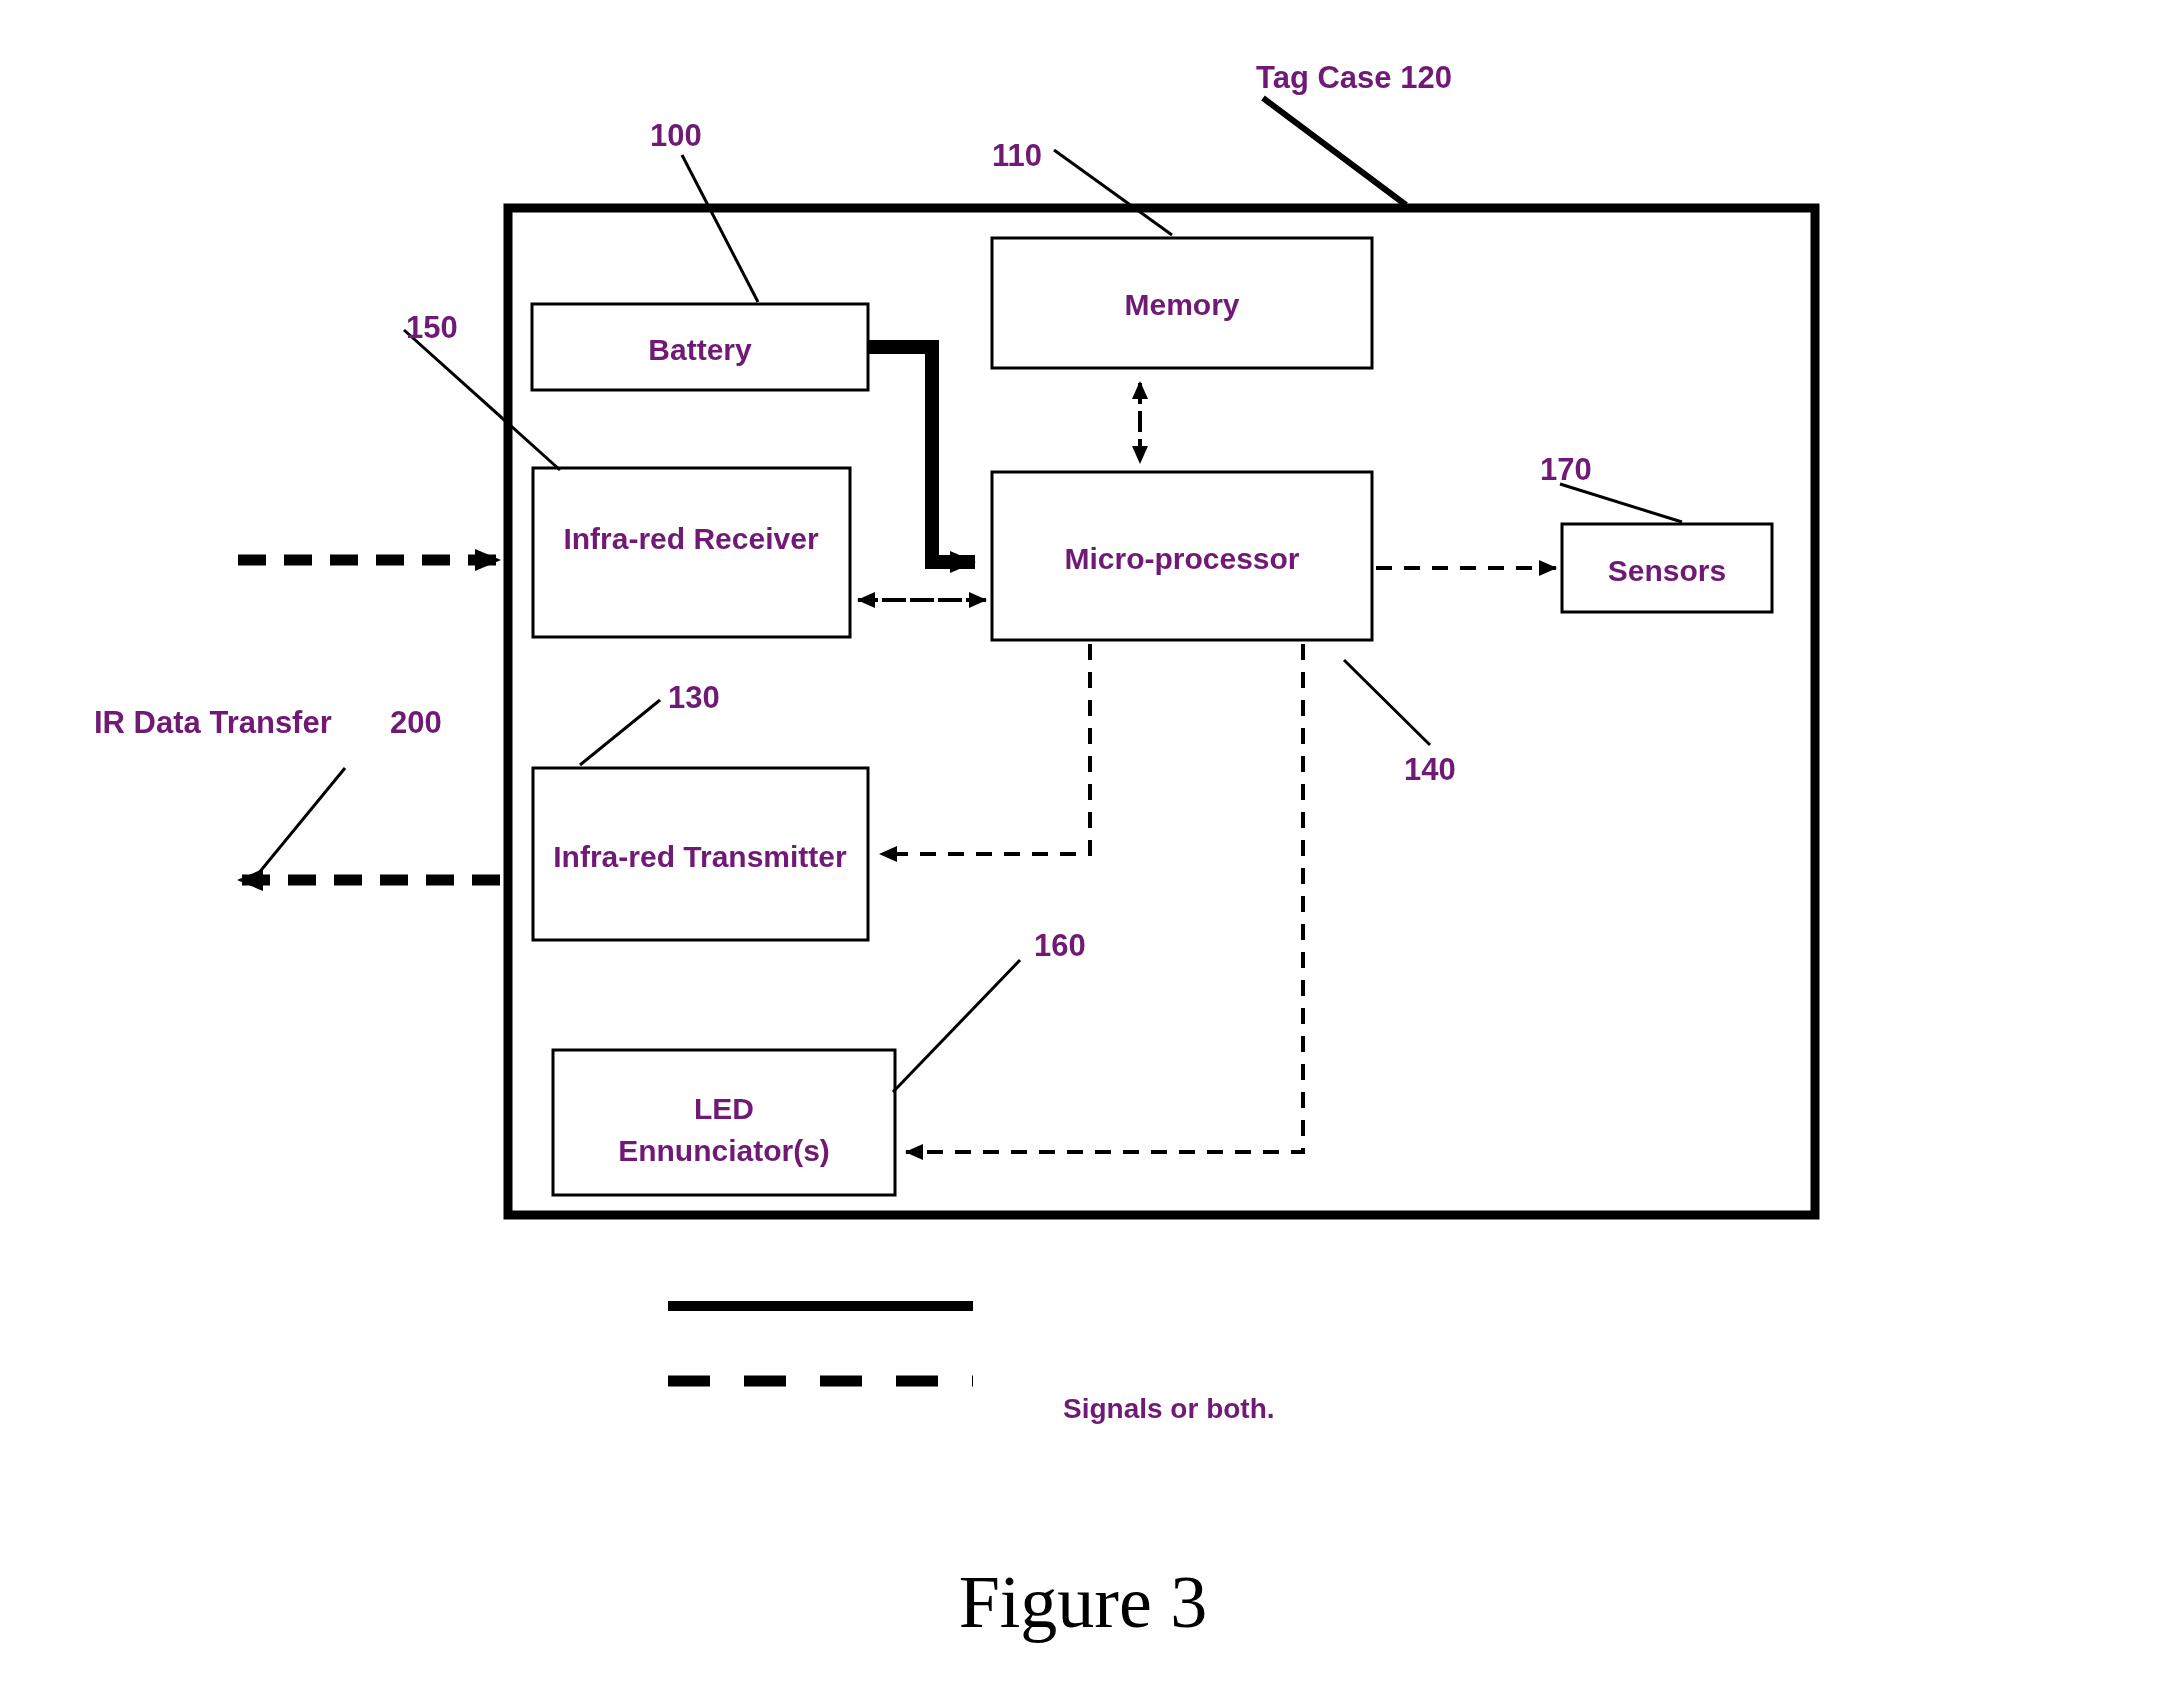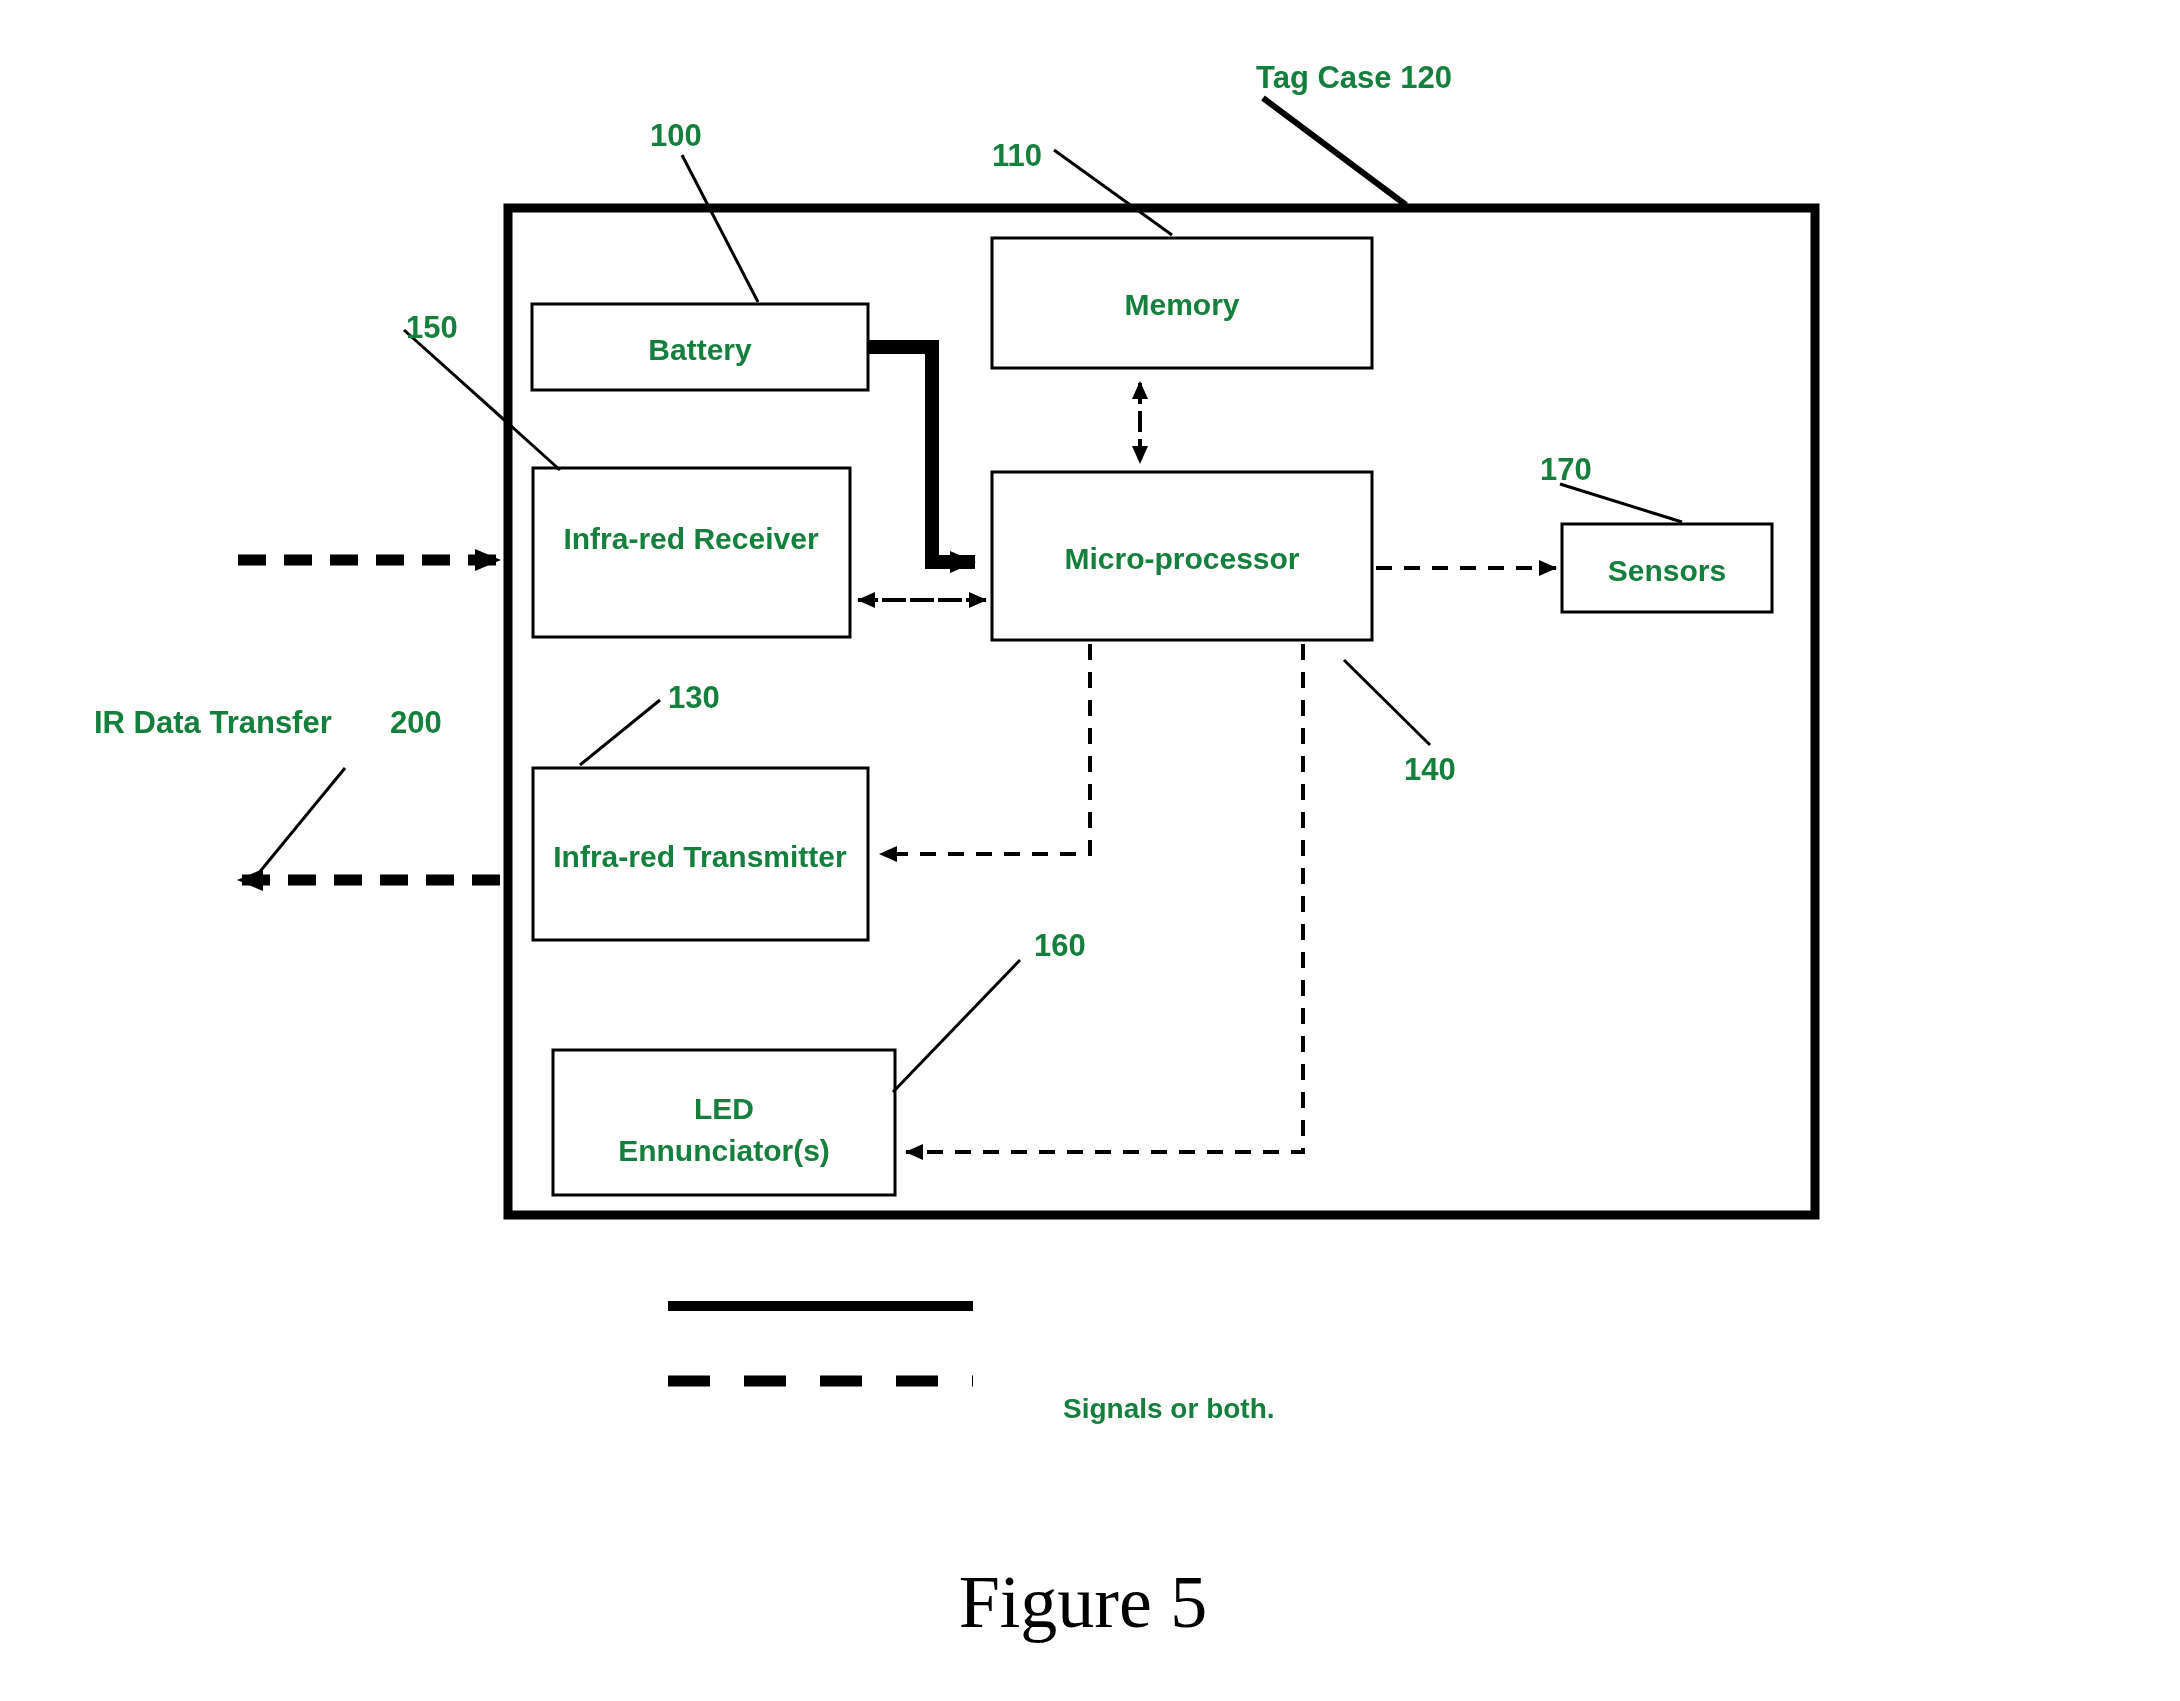--- a/index.html
+++ b/index.html
@@ -8,21 +8,21 @@
     width:2180px;height:1701px;
     font-family:"Liberation Sans",sans-serif;
     color:#000000;
     position:relative;
     overflow:hidden;
   }
   #stage{position:absolute;inset:0;width:2180px;height:1701px;}
   svg#fig{position:absolute;left:0;top:0;width:2180px;height:1701px;}
 
   
-  .t{position:absolute;white-space:pre;font-family:"Liberation Sans",sans-serif;font-weight:bold;color:#15803d;line-height:1.18;}
+  .t{position:absolute;white-space:pre;font-family:"Liberation Sans",sans-serif;font-weight:bold;color:#701a75;line-height:1.18;}
   .box-label{font-size:30px;text-align:center;}
   .box-label.two{line-height:1.25;}
   .ref{font-size:31px;font-weight:bold;}
   .caption{
     position:absolute;
     font-family:"Liberation Serif",serif;
     font-weight:normal;
     font-size:74px;
     color:#000;
     white-space:pre;
@@ -116,15 +116,15 @@
 
   <div class="t box-label center-x" style="left:700px;top:839px;">Infra-red Transmitter</div>
 
   <div class="t box-label two center-x" style="left:724px;top:1090px;">LED</div>
   <div class="t box-label two center-x" style="left:724px;top:1132px;">Ennunciator(s)</div>
 
 
 
   <div class="t legend-txt ctr" style="left:1063px;top:1392px;width:1042px;">Signals or both.</div>
 
-  <div class="caption center-x" style="left:1083px;top:1560px;">Figure 5</div>
+  <div class="caption center-x" style="left:1083px;top:1560px;">Figure 3</div>
 
 </div>
 
 </body></html>

